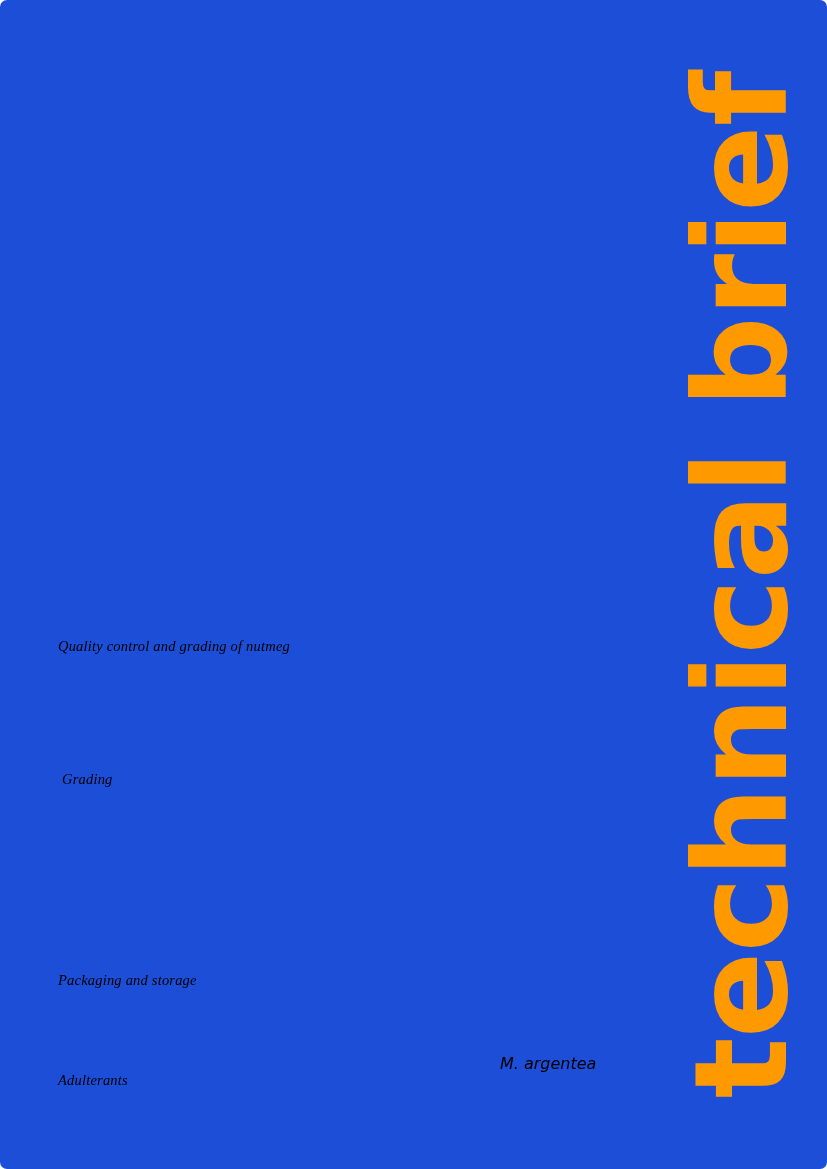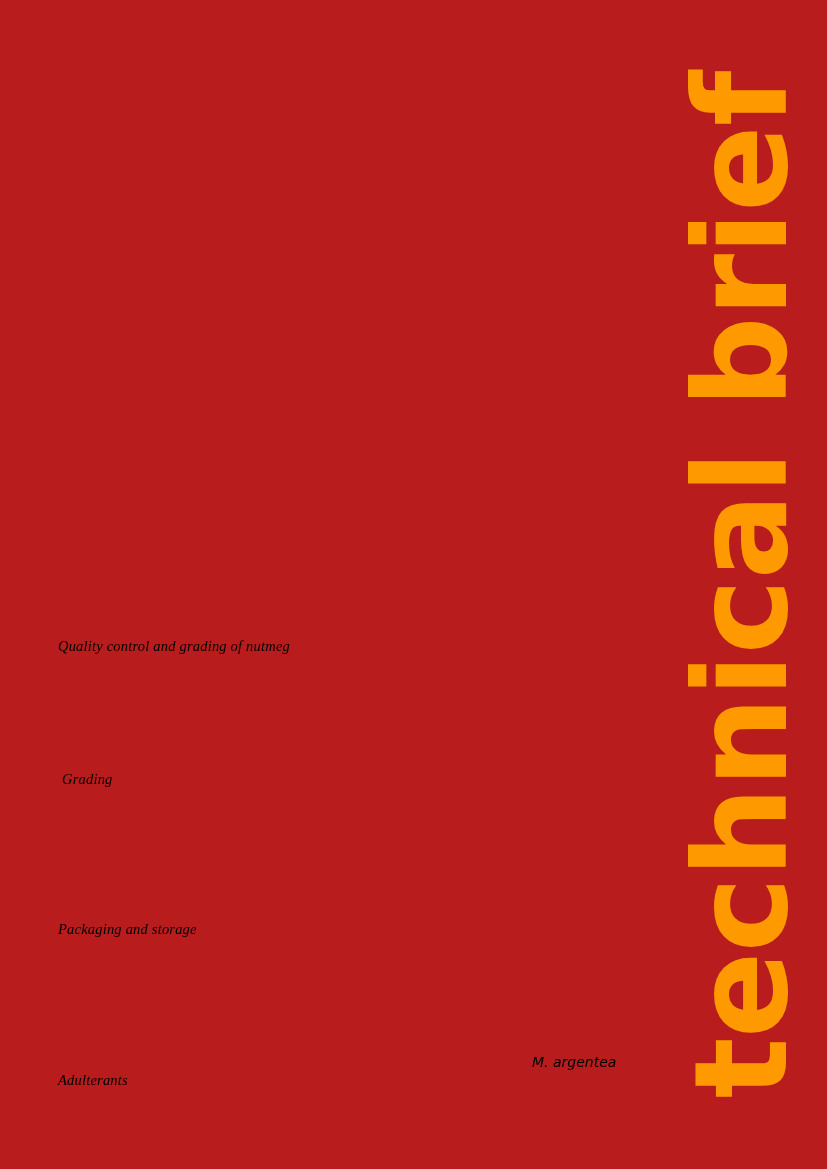--- a/index.html
+++ b/index.html
@@ -11,21 +11,22 @@
     width: 827px;
     height: 1169px;
     position: relative;
     overflow: hidden;
     font-family: "Liberation Serif", serif;
   }
 
   .page {
     position: absolute;
     inset: 0;
-    background: #b91c1c;
+    background: #1d4ed8;
+    border-radius: 7px;
   }
 
   
   .vertical-title {
     position: absolute;
     right: 10px;
     top: 0;
     height: 1169px;
     width: 150px;
     display: flex;
@@ -59,30 +60,30 @@
     font-family: "Liberation Serif", serif;
     font-style: italic;
     font-size: 14.5px;
     color: #000000;
     letter-spacing: 0.2px;
     white-space: nowrap;
   }
 
   .h1 { top: 638px; left: 0; }
   .h2 { top: 771px; left: 4px; }
-  .h3 { top: 921px; left: 0; }
+  .h3 { top: 972px; left: 0; }
   .h4 { top: 1072px; left: 0; }
 
   .species-note {
     position: absolute;
-    left: 532px;
+    left: 500px;
     top: 1054px;
     font-family: "DejaVu Sans", sans-serif;
     font-style: italic;
-    font-size: 14px;
+    font-size: 16px;
     color: #000000;
     white-space: nowrap;
     text-align: right;
   }
 </style>
 </head>
 <body>
 
 <div class="page">
 

